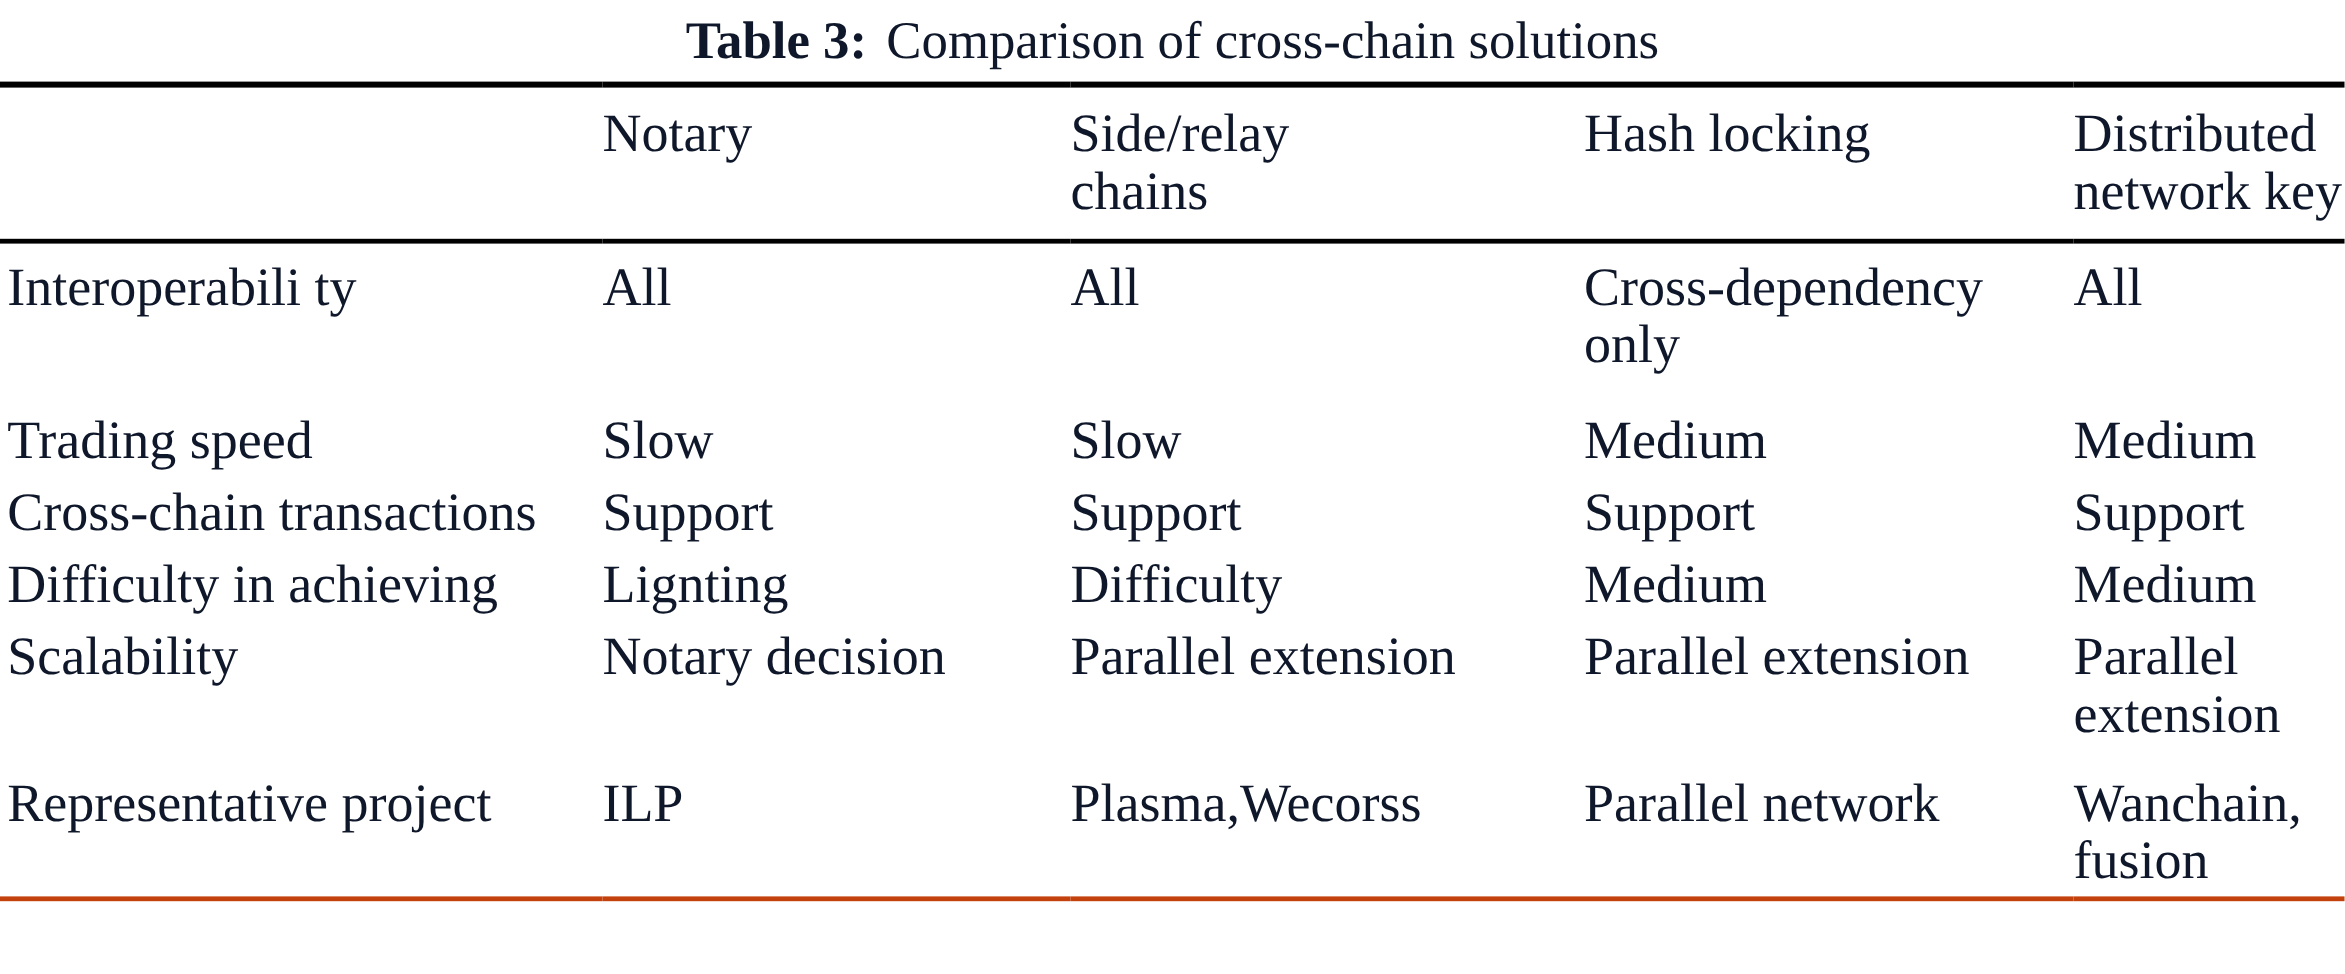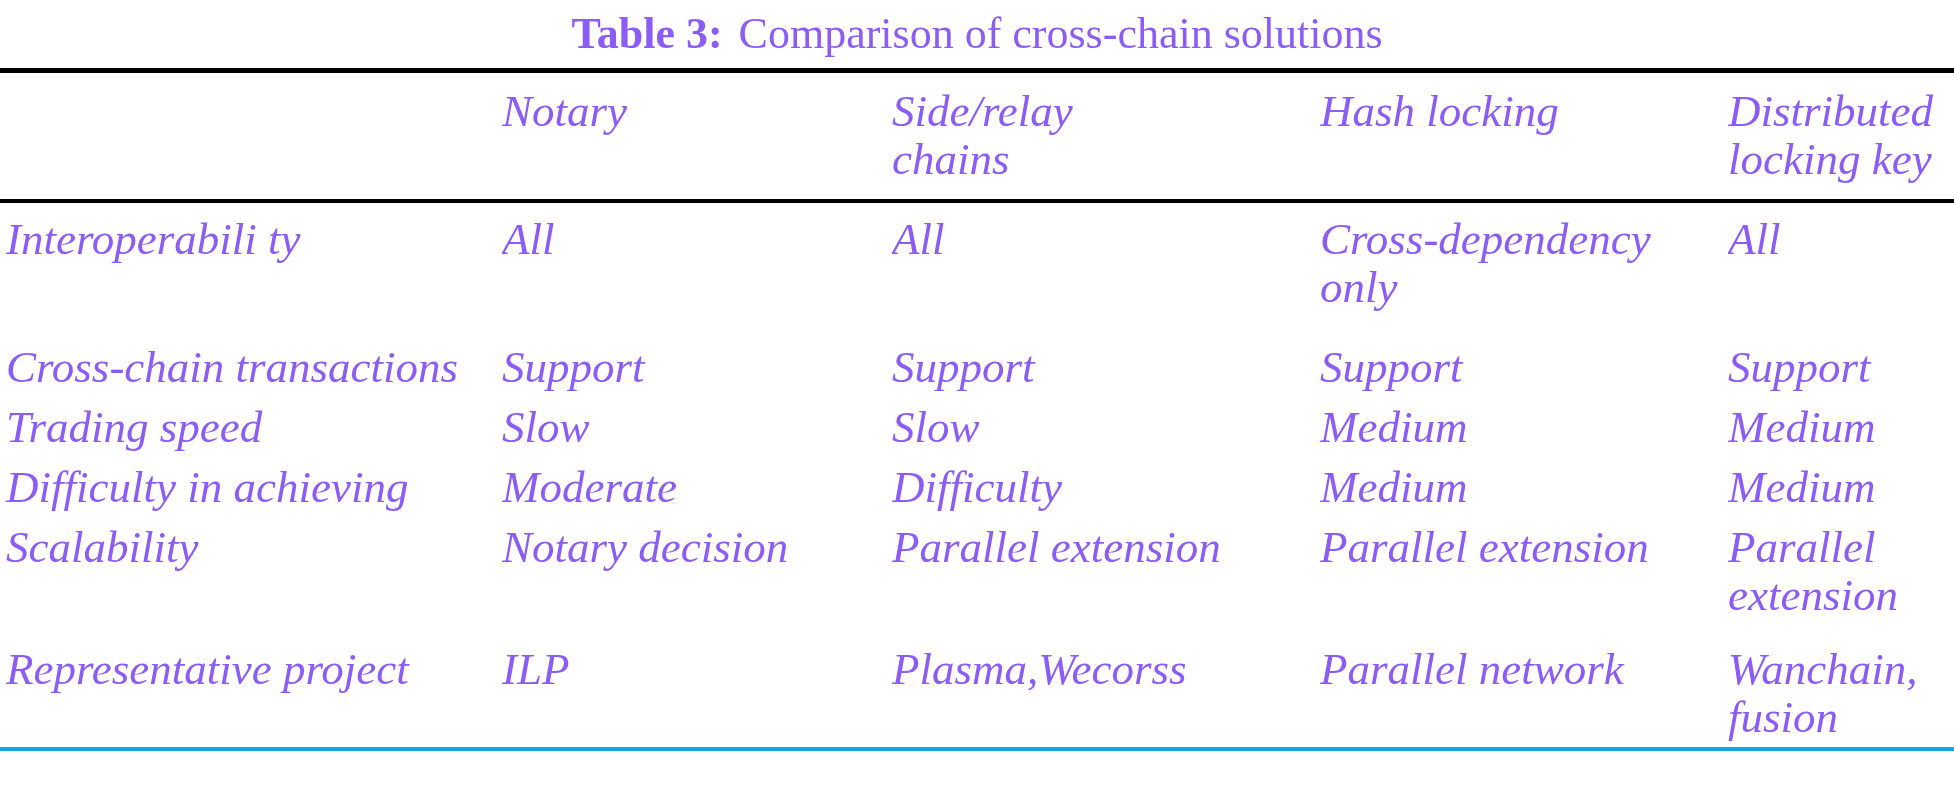--- a/index.html
+++ b/index.html
@@ -5,21 +5,21 @@
   html, body {
     margin: 0;
     padding: 0;
     background: #ffffff;
   }
   .page {
     position: relative;
     width: 1954px;
     height: 812px;
     background: #ffffff;
-    color: #8b5cf6;
+    color: #0f172a;
     font-family: "Liberation Serif", "DejaVu Serif", serif;
     overflow: hidden;
   }
   .title {
     height: 68px;
     box-sizing: border-box;
     padding-top: 8px;
     text-align: center;
     font-size: 44px;
     line-height: 52px;
@@ -27,22 +27,21 @@
   }
   .title .t-label {
     font-weight: 700;
     margin-right: 16px;
   }
   table.cmp {
     border-collapse: collapse;
     table-layout: fixed;
     width: 1954px;
     border-top: 5px solid #000000;
-    border-bottom: 4px solid #0ea5e9;
-    font-style: italic;
+    border-bottom: 4px solid #c2410c;
   }
   table.cmp th, table.cmp td {
     vertical-align: top;
     text-align: left;
     font-weight: 400;
     font-size: 45px;
     line-height: 48px;
     white-space: pre-line;
     padding: 0;
     overflow: hidden;
@@ -78,52 +77,52 @@
       <col style="width:226px">
     </colgroup>
     <tbody>
       <tr class="hdr">
         <th></th>
         <th>Notary</th>
         <th>Side/relay
 chains</th>
         <th>Hash locking</th>
         <th>Distributed
-locking key</th>
+network key</th>
       </tr>
 
       <tr class="r-interop">
         <td>Interoperabili ty</td>
         <td>All</td>
         <td>All</td>
         <td>Cross-dependency
 only</td>
         <td>All</td>
       </tr>
 
 
       <tr class="r-single">
+        <td>Trading speed</td>
+        <td>Slow</td>
+        <td>Slow</td>
+        <td>Medium</td>
+        <td>Medium</td>
+      </tr>
+
+      <tr class="r-single">
         <td>Cross-chain transactions</td>
         <td>Support</td>
         <td>Support</td>
         <td>Support</td>
         <td>Support</td>
       </tr>
 
       <tr class="r-single">
-        <td>Trading speed</td>
-        <td>Slow</td>
-        <td>Slow</td>
-        <td>Medium</td>
-        <td>Medium</td>
-      </tr>
-
-      <tr class="r-single">
         <td>Difficulty in achieving</td>
-        <td>Moderate</td>
+        <td>Lignting</td>
         <td>Difficulty</td>
         <td>Medium</td>
         <td>Medium</td>
       </tr>
 
       <tr class="r-scal">
         <td>Scalability</td>
         <td>Notary decision</td>
         <td>Parallel extension</td>
         <td>Parallel extension</td>

